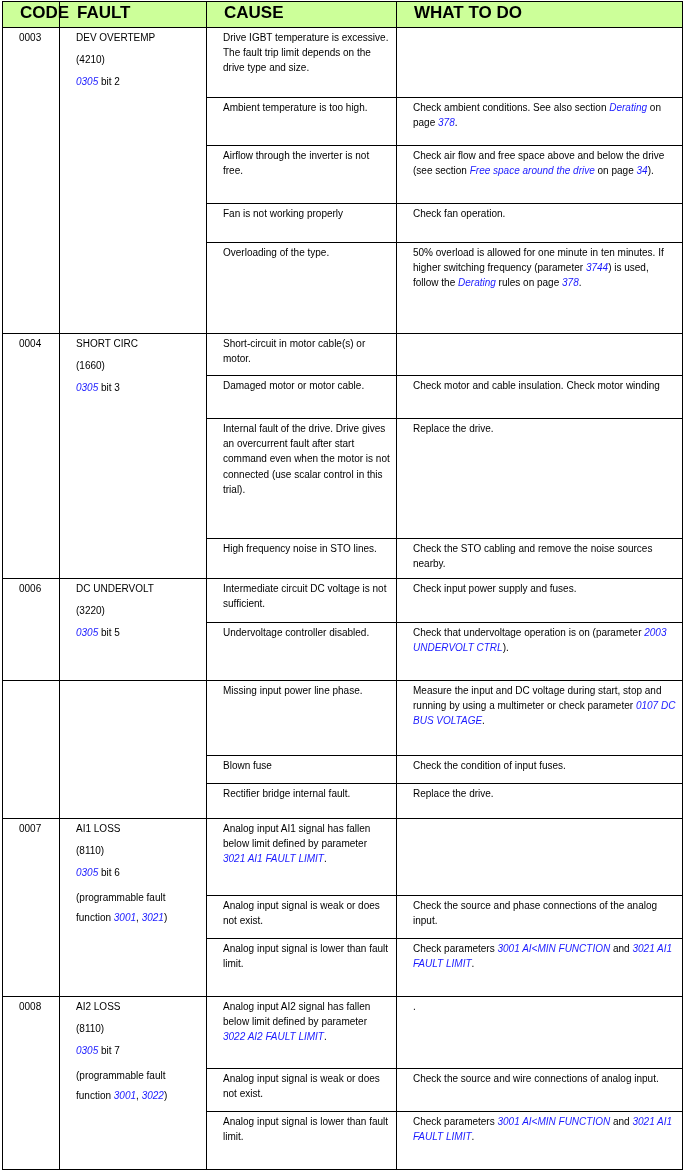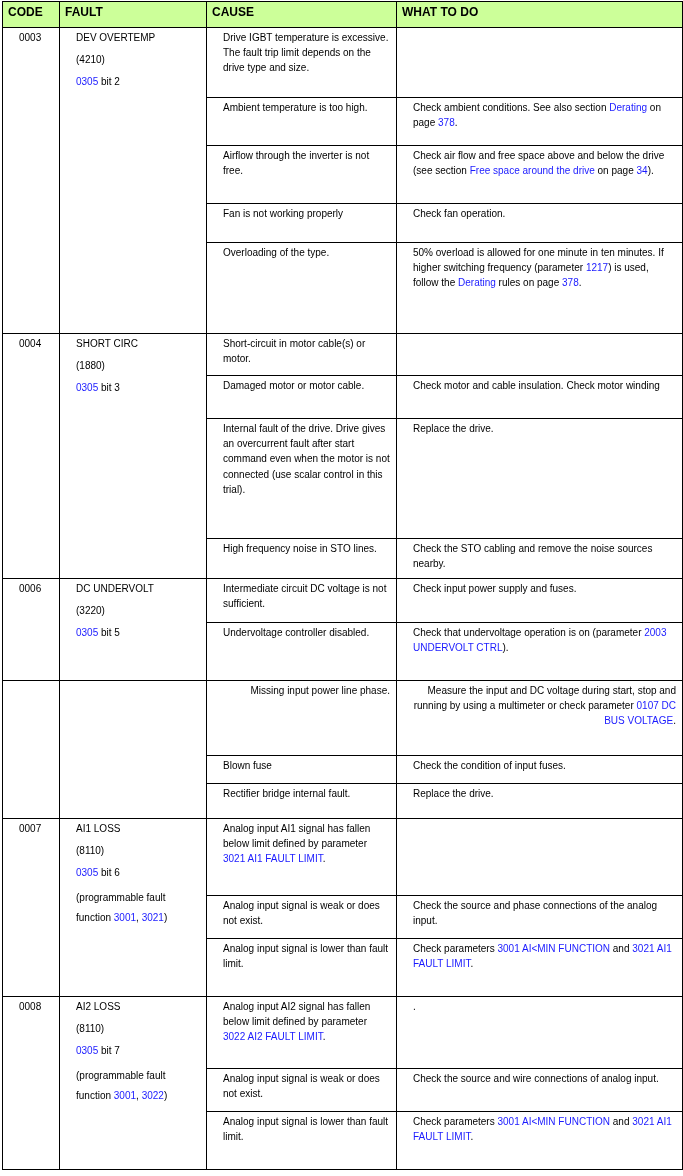--- a/index.html
+++ b/index.html
@@ -1,26 +1,26 @@
 <!DOCTYPE html>
 <html><head>
 <meta charset="utf-8">
 <style>
   html, body { margin: 0; padding: 0; background: #ffffff; }
   body { width: 683px; height: 1176px; position: relative; overflow: hidden;
          font-family: "Liberation Sans", sans-serif; color: #000; }
   table.ft { position: absolute; left: 2px; top: 1px; width: 680px; border-collapse: collapse; table-layout: fixed; }
   table.ft td, table.ft th { border: 1.5px solid #000; vertical-align: top; padding: 2px 6px 3px 16px;
          font-size: 10px; line-height: 15.2px; text-align: left; }
-  table.ft th { background: #ccff99; font-weight: bold; font-size: 12px; padding: 3px 5px 4px 5px; height: 18px; }
+  table.ft th { background: #ccff99; font-weight: bold; font-size: 17px; padding: 3px 5px 4px 17px; height: 18px; }
   col.c1 { width: 57px; } col.c2 { width: 147px; } col.c3 { width: 190px; } col.c4 { width: 286px; }
   .fault-line { display: block; margin-bottom: 7px; }
   .fault-line.tight { margin-bottom: 0; line-height: 20px; }
-  .lnk { color: #1a1aff; }
-  tr.green-sep > td { border-top: 1.5px solid #33cc00; text-align: right; }
+  .lnk { color: #1a1aff; font-style: italic; }
+  tr.green-sep > td { border-top: 1.5px solid #33cc00; }
 </style>
 </head>
 <body>
 
 <table class="ft">
   <colgroup>
       <col class="c1">
       <col class="c2">
       <col class="c3">
       <col class="c4">
@@ -52,28 +52,28 @@
     <tr style="height:58px">
       <td>Airflow through the inverter is not free.</td>
       <td><span>Check air flow and free space above and below the drive (see section </span><span class="lnk">Free space around the drive</span><span> on page </span><span class="lnk">34</span><span>).</span></td>
     </tr>
     <tr style="height:39px">
       <td>Fan is not working properly</td>
       <td>Check fan operation.</td>
     </tr>
     <tr style="height:91px">
       <td>Overloading of the type.</td>
-      <td><span>50% overload is allowed for one minute in ten minutes. If higher switching frequency (parameter </span><span class="lnk">1217</span><span>) is used, follow the </span><span class="lnk">Derating</span><span> rules on page </span><span class="lnk">378</span><span>.</span></td>
+      <td><span>50% overload is allowed for one minute in ten minutes. If higher switching frequency (parameter </span><span class="lnk">3744</span><span>) is used, follow the </span><span class="lnk">Derating</span><span> rules on page </span><span class="lnk">378</span><span>.</span></td>
     </tr>
 
     <tr style="height:42px">
       <td rowspan="4">0004</td>
       <td rowspan="4">
         <span class="fault-line">SHORT CIRC</span>
-        <span class="fault-line">(1880)</span>
+        <span class="fault-line">(1660)</span>
         <span class="fault-line"><span class="lnk">0305</span><span> bit 3</span></span>
       </td>
       <td>Short-circuit in motor cable(s) or motor.</td>
       <td></td>
     </tr>
     <tr style="height:43px">
       <td>Damaged motor or motor cable.</td>
       <td>Check motor and cable insulation. Check motor winding</td>
     </tr>
     <tr style="height:120px">

